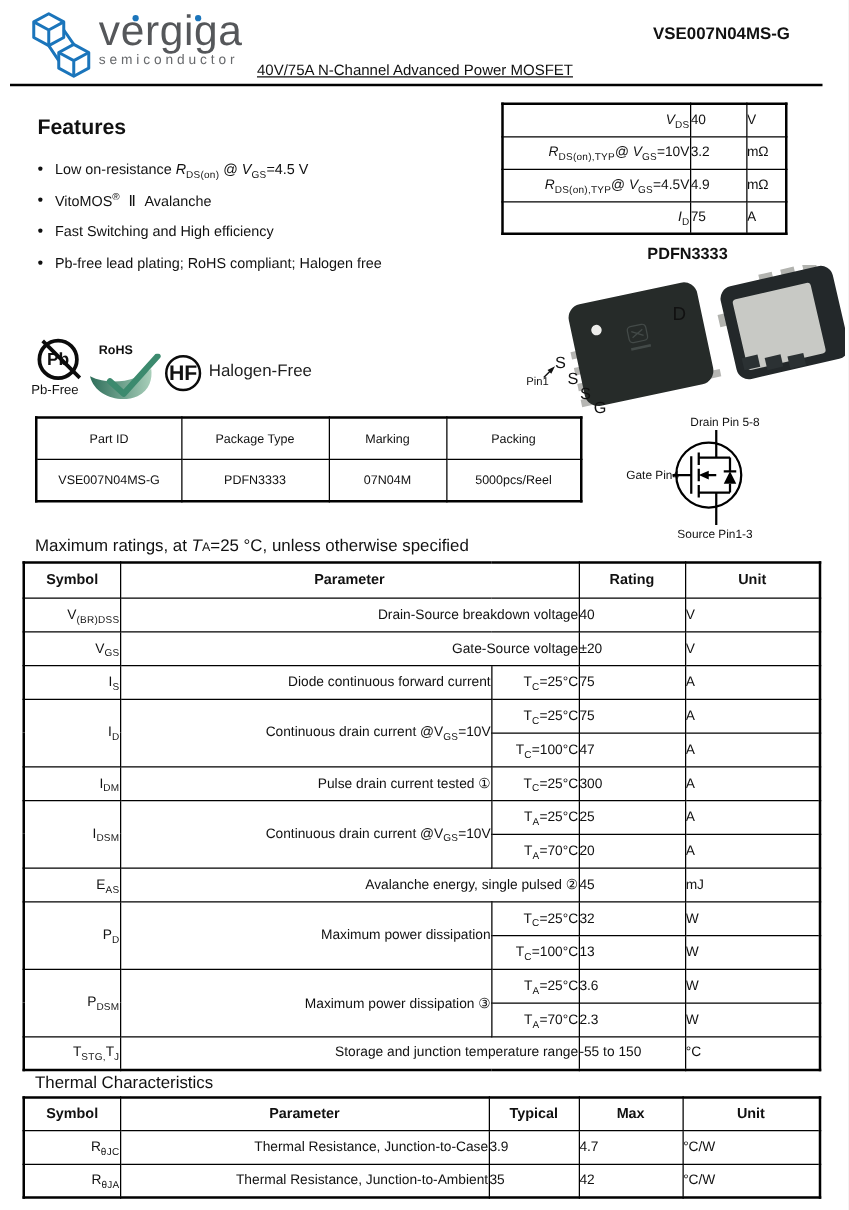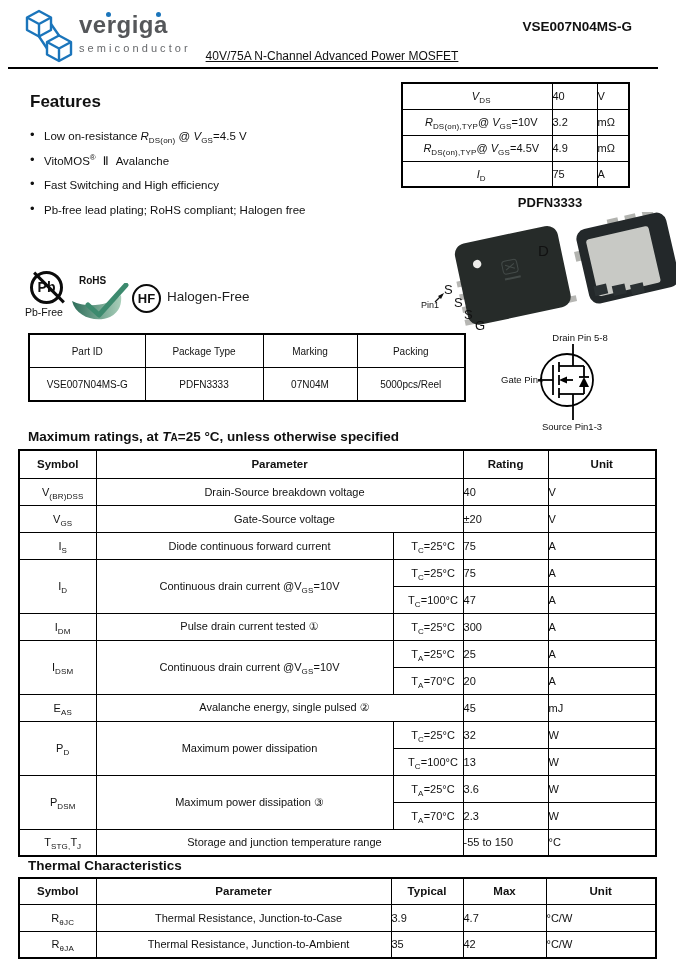--- a/index.html
+++ b/index.html
@@ -6,33 +6,33 @@
   #page{position:relative;width:679px;height:968px;background:#ffffff;margin:0 auto;
         font-family:"Liberation Sans",sans-serif;color:#111;overflow:hidden}
   .abs{position:absolute}
   i{font-style:italic}
   sub{font-size:8px;line-height:0;letter-spacing:.2px}
   sup{font-size:8px;line-height:0}
 
   
   .logo{position:absolute;left:24px;top:9px;display:flex;align-items:flex-start}
   .wordwrap{margin-left:5px;position:relative}
-  .word{font-size:24px;font-weight:700;color:#55575a;line-height:32px;letter-spacing:.5px}
+  .word{font-size:34px;font-weight:400;color:#55575a;line-height:32px;letter-spacing:.5px}
   .dot{position:absolute;width:5px;height:5px;border-radius:50%;background:#1b75bb;top:3px}
   .dot.e{left:27px}.dot.i{left:77px}
   .tagline{font-size:11px;color:#67696c;letter-spacing:3.1px;margin-top:1px}
   .pn{position:absolute;top:19px;left:0;width:632px;text-align:right;font-weight:700;font-size:13.5px}
   .subtitle{position:absolute;top:49px;left:16px;width:632px;text-align:center;font-weight:400;
             font-size:12px;text-decoration:underline}
   #rule{position:absolute;left:8px;top:67px;width:650px;height:2px;background:#000}
 
   
   table.t{position:absolute;border-collapse:collapse;table-layout:fixed;background:#fff;border:2px solid #000}
   table.t td{border:1px solid #000;font-size:11px;white-space:nowrap;overflow:hidden;padding:0;vertical-align:middle}
-  td.lft{padding-left:10px !important;text-align:center}
+  td.lft{padding-left:10px !important;text-align:right}
   td.ctr{text-align:left}
   tr.head td{font-weight:700;text-align:center;font-size:11.5px}
   table.max tr{height:27px}
   table.max tr.head{height:28px}
   table.qs tr{height:26px}
   table.qs td.lft{padding-left:8px !important}
   table.pt tr{height:33.5px}
   table.pt td{text-align:center;font-size:10px}
   table.th tr{height:27px}
   table.th tr.head{height:26px}
@@ -45,25 +45,25 @@
   .romtwo{margin:0 7px;font-size:12px}
 
   
   .pbcirc{position:absolute;left:30px;top:271px;width:27px;height:27px;border:3px solid #0b0b0b;
           border-radius:50%;text-align:center;line-height:27px;font-weight:700;font-size:14px}
   .pbcirc::after{content:"";position:absolute;left:-5px;top:12px;width:42px;height:3px;background:#0b0b0b;
           transform:rotate(45deg)}
   .pblabel{position:absolute;left:25px;top:306px;font-size:10.5px}
   .rohslabel{position:absolute;left:79px;top:275px;font-weight:700;font-size:10px}
   .hfcirc{position:absolute;left:132px;top:284px;width:25px;height:25px;border:2.5px solid #0b0b0b;
-          border-radius:50%;text-align:center;line-height:25px;font-weight:700;font-size:13px}
+          border-radius:50%;text-align:center;line-height:25px;font-weight:700;font-size:17px}
   .halogen{position:absolute;left:167px;top:289px;font-size:13.5px;color:#1e1e1e}
 
   
-  h2.sect{position:absolute;margin:0;font-size:13.5px;font-weight:700;white-space:nowrap}
+  h2.sect{position:absolute;margin:0;font-size:13.5px;font-weight:400;white-space:nowrap}
   .smallA{font-size:10px}
   .pkgtitle{position:absolute;left:430px;top:195px;width:240px;text-align:center;font-weight:700;font-size:13px}
 </style>
 </head>
 <body>
 
 <div id="page">
 
   <div class="logo">
     <svg width="50" height="54" viewBox="0 0 50 54">

